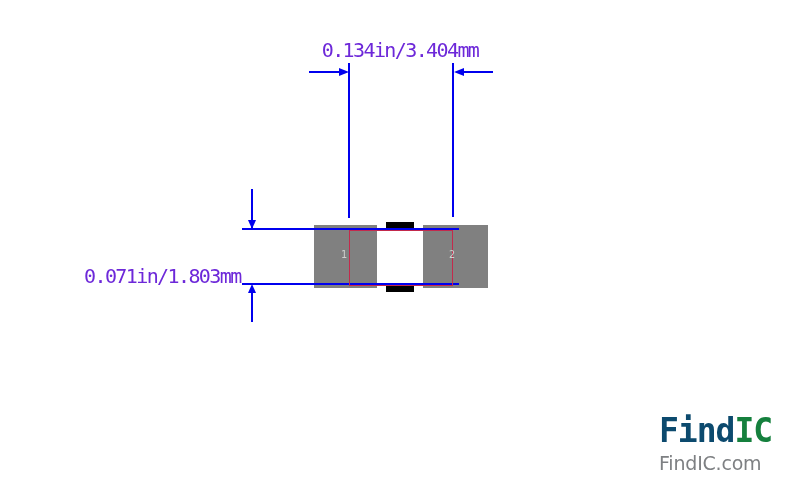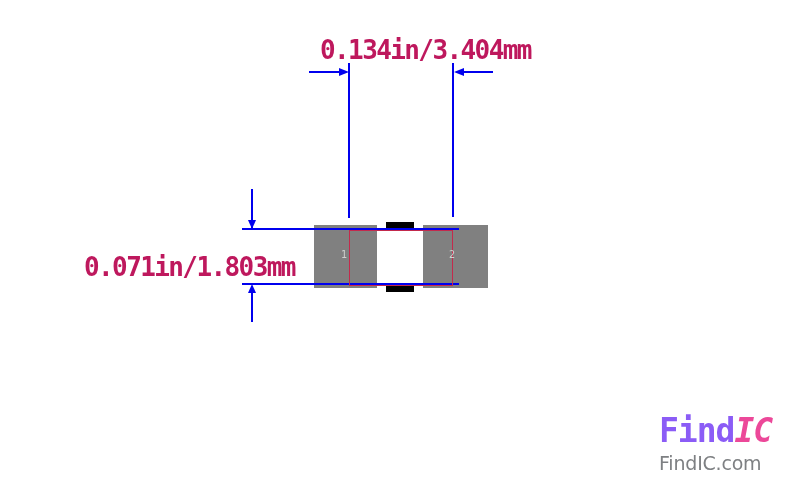--- a/index.html
+++ b/index.html
@@ -13,24 +13,24 @@
     width: 800px;
     height: 490px;
     background: #ffffff;
     overflow: hidden;
   }
 
   
   .dim-label {
     position: absolute;
     font-family: "DejaVu Sans Mono", monospace;
-    font-weight: bold;
-    font-size: 26px;
+    font-weight: normal;
+    font-size: 20px;
     letter-spacing: -1.6px;
-    color: #be185d;
+    color: #6d28d9;
     white-space: nowrap;
     line-height: 20px;
   }
 
   
   .blue-line { position: absolute; background: #0000ee; }
 
   
   .arrow { position: absolute; width: 0; height: 0; }
   .arrow.right { border-top: 4px solid transparent; border-bottom: 4px solid transparent; border-left: 10px solid #0000ee; }
@@ -63,22 +63,22 @@
     position: absolute;
     left: 659px;
     top: 414px;
     font-family: "DejaVu Sans Mono", monospace;
     font-weight: bold;
     font-size: 33px;
     line-height: 33px;
     letter-spacing: -1px;
     white-space: nowrap;
   }
-  .logo .find { color: #8b5cf6; }
-  .logo .ic   { color: #ec4899; font-style: italic; }
+  .logo .find { color: #0c4a6e; }
+  .logo .ic   { color: #15803d; }
   .tagline {
     position: absolute;
     left: 659px;
     top: 451px;
     font-family: "DejaVu Sans", sans-serif;
     font-weight: 500;
     font-size: 19px;
     line-height: 24px;
     letter-spacing: -0.2px;
     color: #7e8083;
@@ -93,21 +93,21 @@
   <div class="dim-label" style="left:320px; top:40px; width:160px; text-align:center;">0.134in/3.404mm</div>
 
   <div class="blue-line" style="left:309px; top:71px; width:31px; height:2px;"></div>
   <div class="arrow right" style="left:339px; top:68px;"></div>
   <div class="blue-line" style="left:458px; top:71px; width:35px; height:2px;"></div>
   <div class="arrow left" style="left:454px; top:68px;"></div>
 
   <div class="blue-line" style="left:348px; top:63px; width:1.5px; height:155px;"></div>
   <div class="blue-line" style="left:451.5px; top:63px; width:2px; height:154px;"></div>
 
-  <div class="dim-label" style="left:84px; top:257px; width:156px; text-align:right;">0.071in/1.803mm</div>
+  <div class="dim-label" style="left:84px; top:266px; width:156px; text-align:right;">0.071in/1.803mm</div>
 
   <div class="blue-line" style="left:251px; top:189px; width:1.5px; height:39px;"></div>
   <div class="arrow down" style="left:248px; top:220px;"></div>
   <div class="blue-line" style="left:251px; top:287px; width:1.5px; height:35px;"></div>
   <div class="arrow up" style="left:248px; top:284px;"></div>
 
   <div class="blue-line ext-line" style="left:242px; top:228px; width:217px; height:1.5px;"></div>
   <div class="blue-line ext-line" style="left:242px; top:283px; width:217px; height:1.5px;"></div>
 
   <div class="pad" style="left:314px; top:225px; width:63px; height:63px;"></div>

